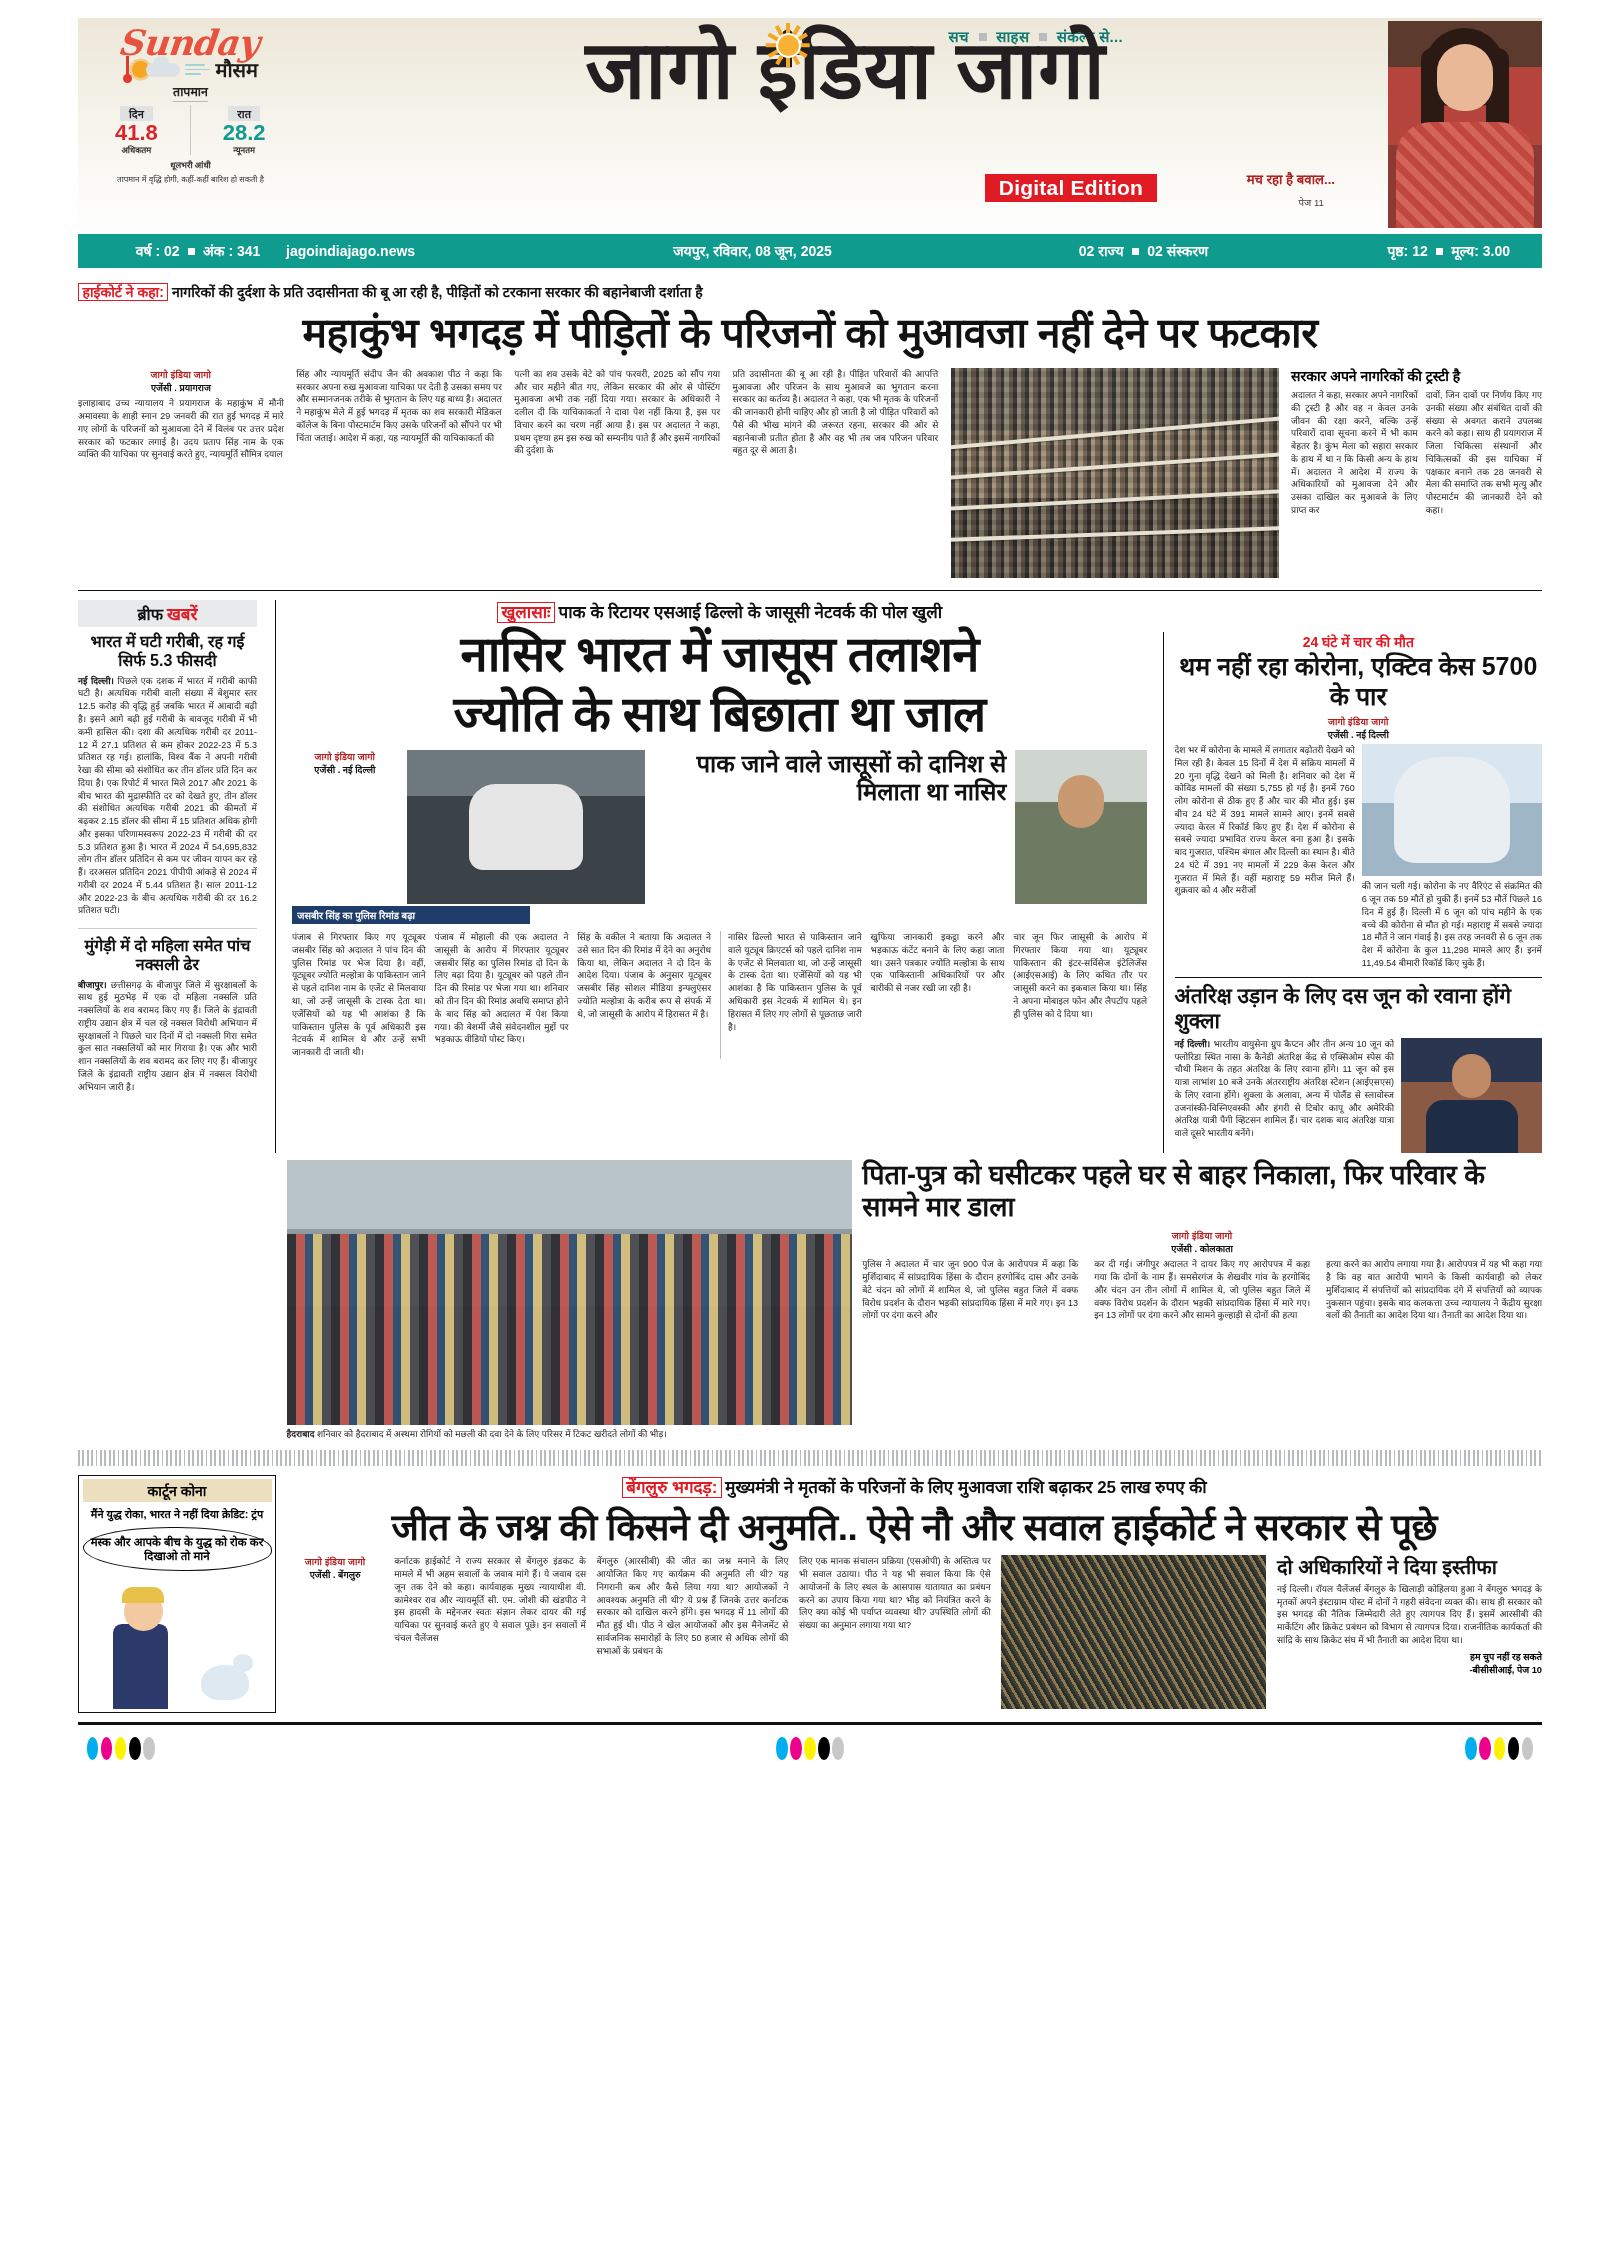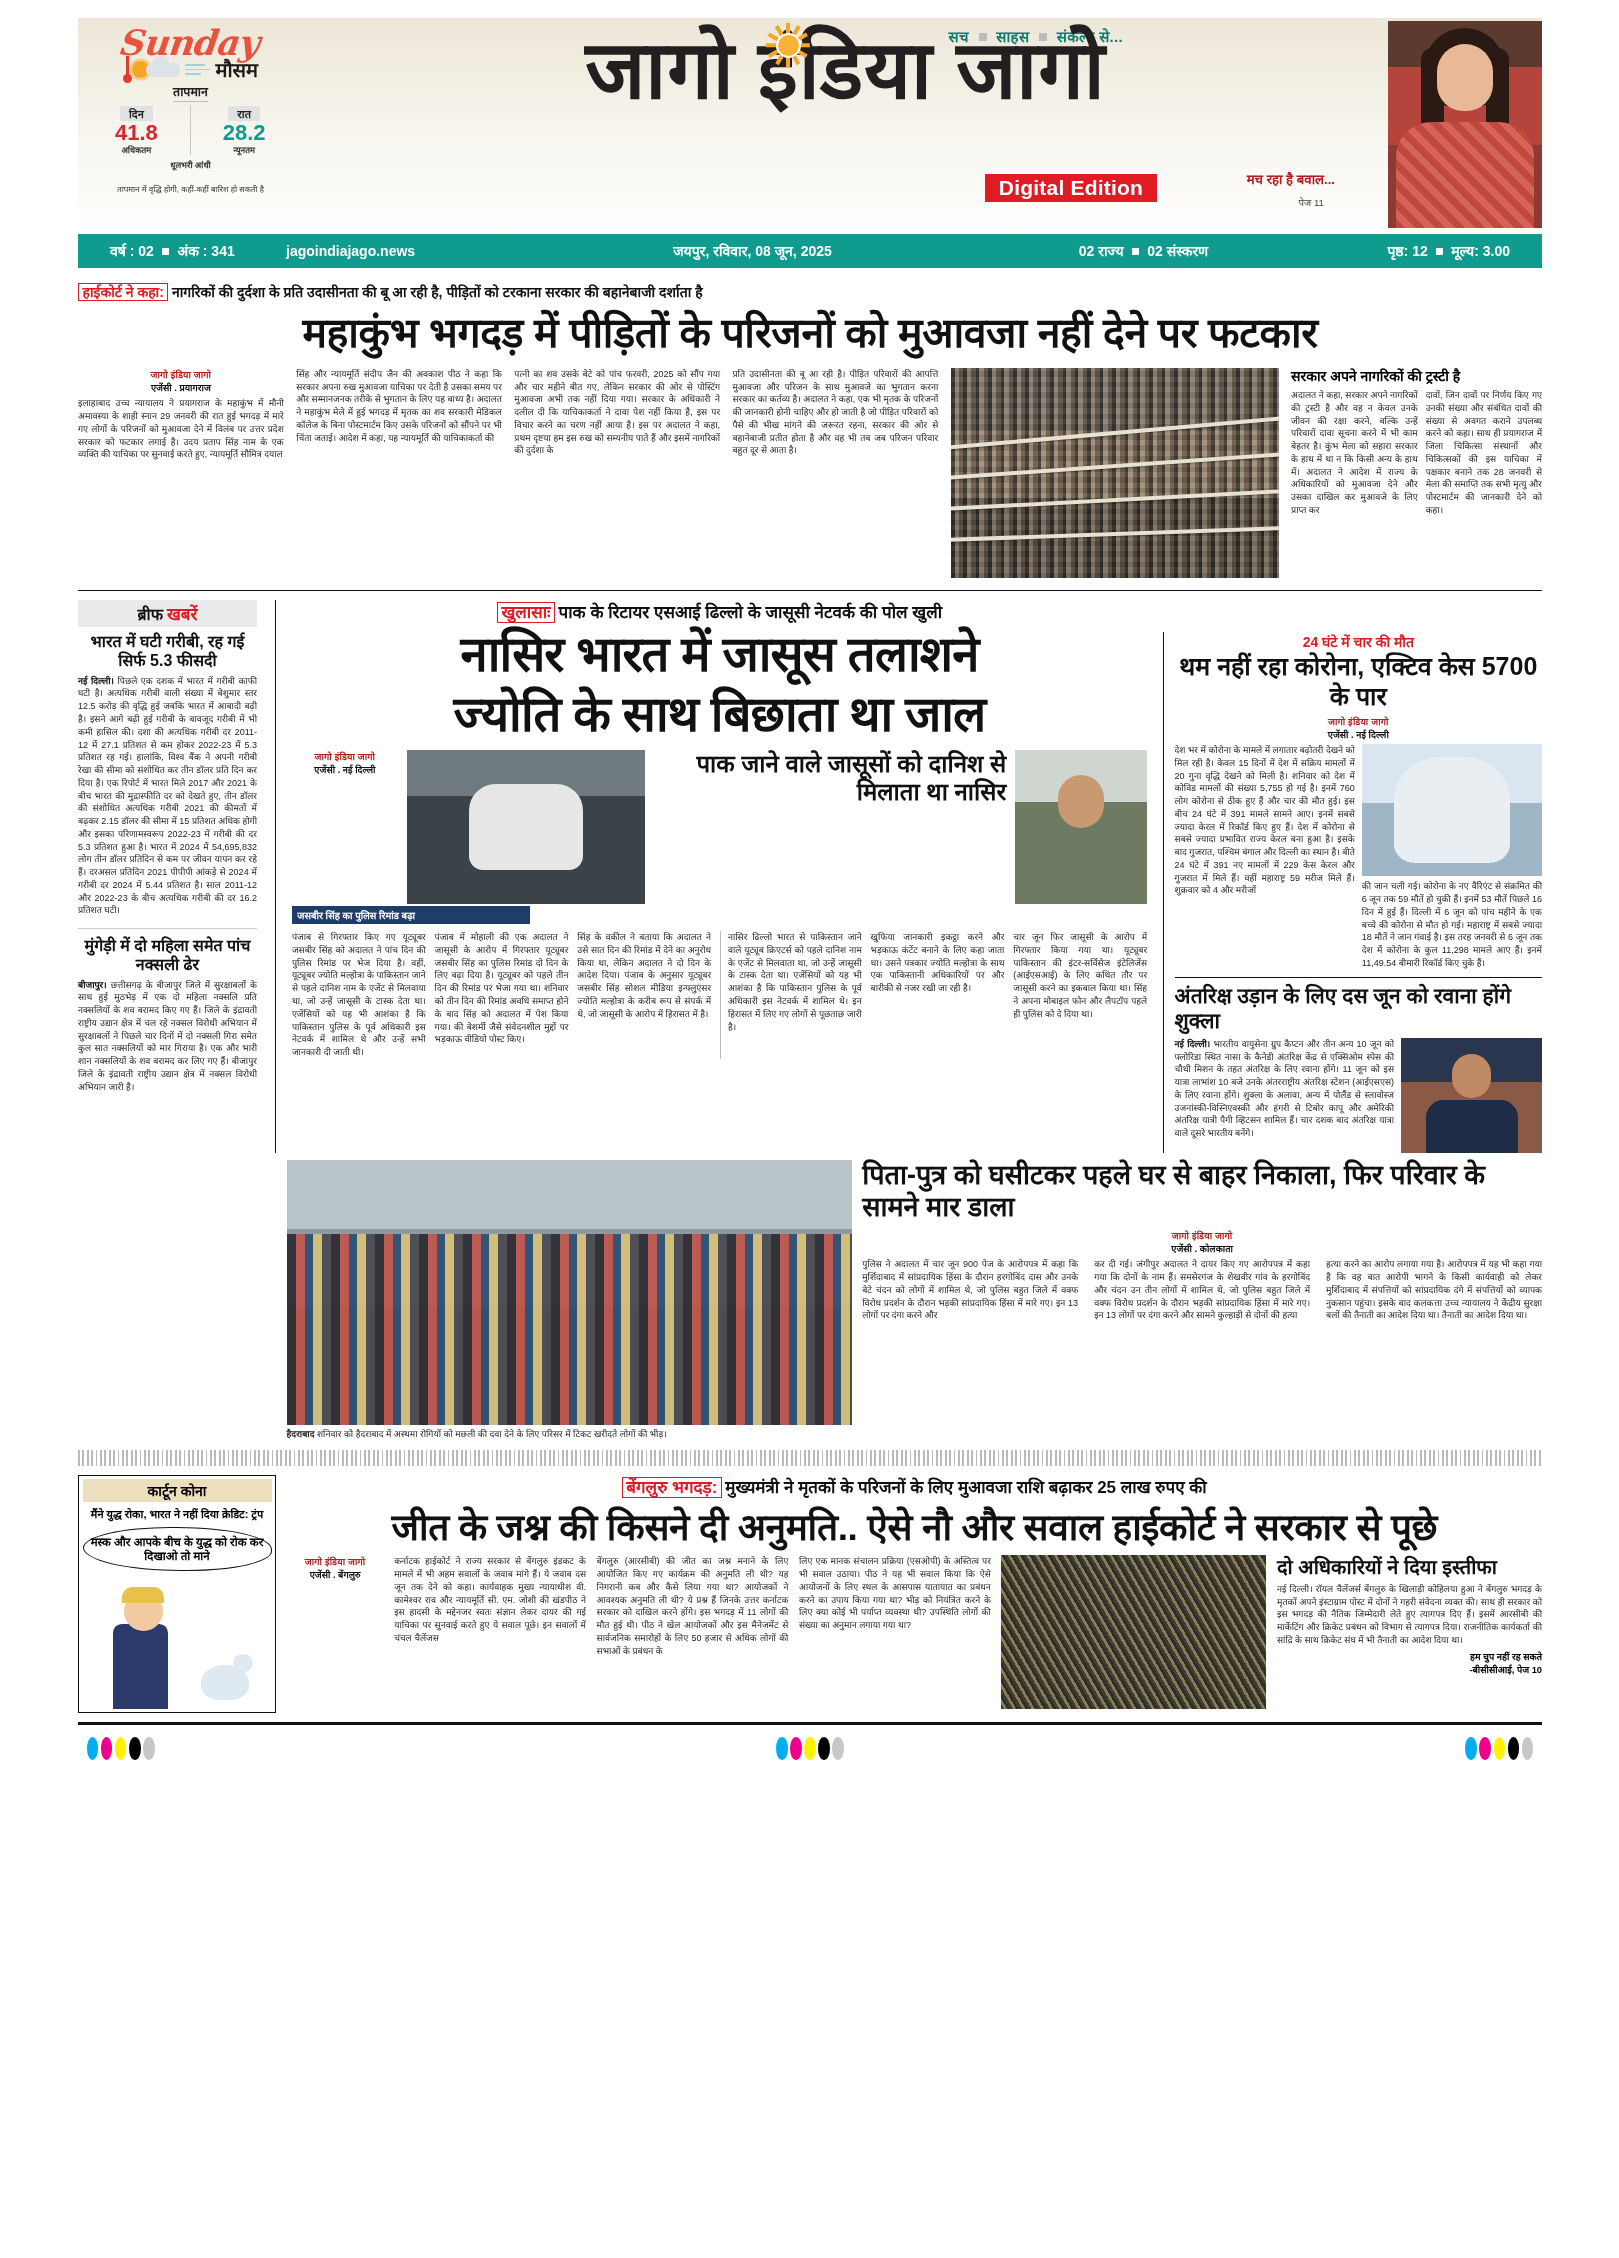--- a/index.html
+++ b/index.html
@@ -50,21 +50,21 @@
   .wind span:nth-child(1){width:19.4px;} .wind span:nth-child(2){width:25px;} .wind span:nth-child(3){width:16px;}
   .mausam { font-size: 20px; font-weight: bold; color:#1a1a1a; margin-left:1.8px;}
   .taapman { font-size: 12.4px; font-weight: bold; color:#222; border-bottom:0.9px solid #bbb; padding-bottom:0.9px; display:inline-block; }
   .temps { display:flex; justify-content:center; margin-top:2.6px; }
   .temp-cell { width: 50%; padding: 0 3.5px; }
   .temp-cell:first-child { border-right: 0.9px solid #c8c8c8; }
   .temp-lbl { background:#dfe1e3; font-size:11px; font-weight:bold; color:#222; padding:0 8.8px; display:inline-block; }
   .temp-val { font-size: 22px; font-weight: bold; line-height:1.05; }
   .temp-day { color:#d9262d; } .temp-night { color:#0f9b8e; }
   .temp-sub { font-size:8.4px; color:#333; font-weight:bold; }
-  .wx-note { font-size: 8px; line-height:1.35; color:#333; margin-top:15px; padding:0 1.8px; }
+  .wx-note { font-size: 8px; line-height:1.35; color:#333; margin-top:5px; padding:0 1.8px; }
 
   .mast-center { flex: 1; position: relative; padding-top: 5.3px; }
   .tagline { position:absolute; right: 265px; top: 8.8px; font-size:15px; font-weight:bold; color:#0f7b70; letter-spacing:0.3px;}
   .tagline .sq { display:inline-block; width:8px;height:8px;background:#b9bcbe; margin:0 5.3px; vertical-align:1.8px;}
   .logo-wrap { position: relative; text-align:center; margin-top: 7px; }
   .logo-text { font-size: 81px; font-weight: bold; color:#231f20; line-height:1;
                letter-spacing: 0.9px; white-space:nowrap; }
   .sun-big { position:absolute; left: 50%; margin-left:-78px; top: -5.3px; width: 41px; height:41px; }
   .sun-big .core { position:absolute; left:8px; top:8px; width:25px;height:25px;border-radius:50%;
                    background:#f9b233; border:2.6px solid #fff;}
@@ -92,21 +92,21 @@
   .mast-photo .body { position:absolute; left:50%; margin-left:-69px; bottom:0; width:138px; height:106px;
       background:repeating-linear-gradient(45deg,#c0483f 0 7px,#d4635a 7px 14px); border-radius:35px 35px 0 0; }
 
   
   .infobar {
     background:#0f9b8e; color:#fff; height: 34px;
     display:flex; align-items:center; font-size:14px; font-weight:bold;
     padding: 0 32px;
   }
   .infobar > div { white-space:nowrap; }
-  .ib1 { flex:0 0 176px; }
+  .ib1 { flex:0 0 176px;text-align:center; }
   .ib2 { flex:0 0 221px; }
   .ib3 { flex:1; text-align:center; }
   .ib4 { flex:0 0 291px; text-align:center; }
   .ib5 { flex:0 0 221px; text-align:right; }
   .sqw { display:inline-block;width:7px;height:7px;background:#fff;margin:0 4.4px;vertical-align:0.9px;}
 
   
   .kicker { text-align:left; font-size:14px; font-weight:bold; color:#111; margin-top:14px; }
   .kicker .red { color:#e01b24; border:1.3px solid #e01b24; padding:0 3.5px; margin-right:3.5px; }
   .bighead {

